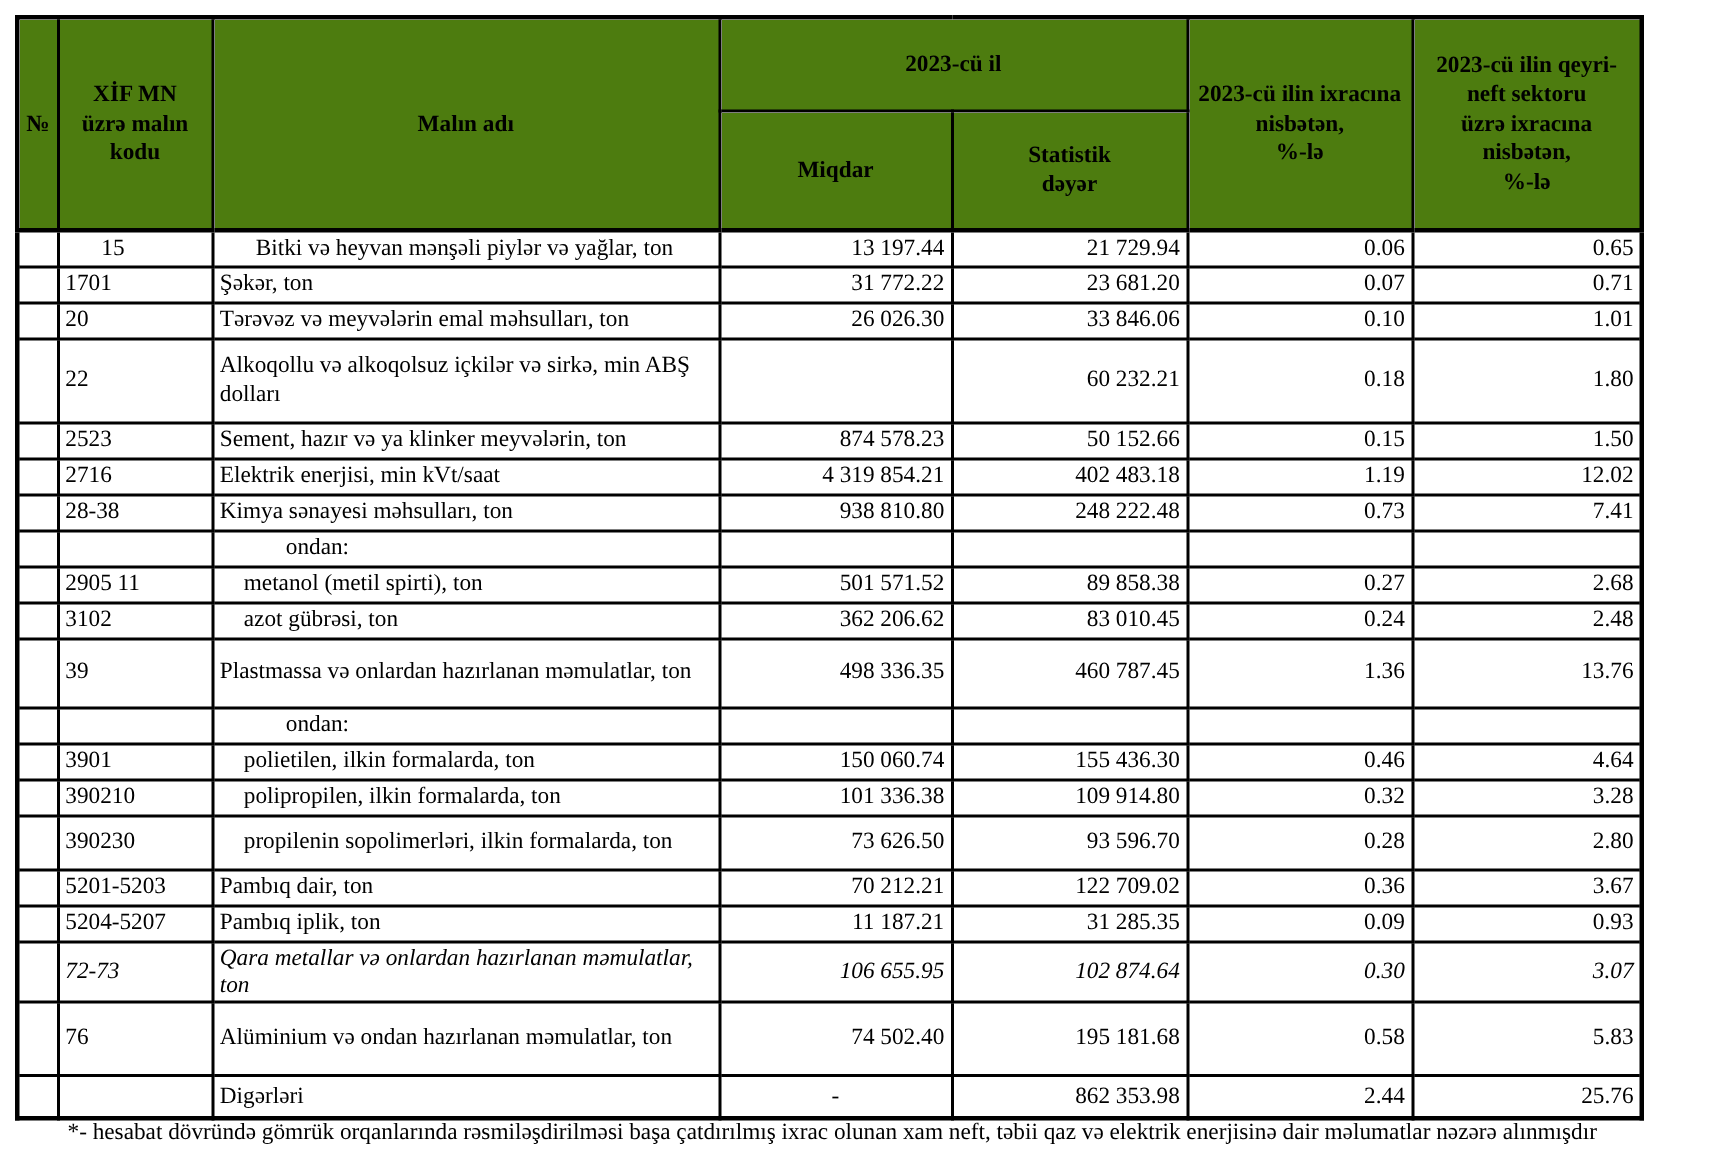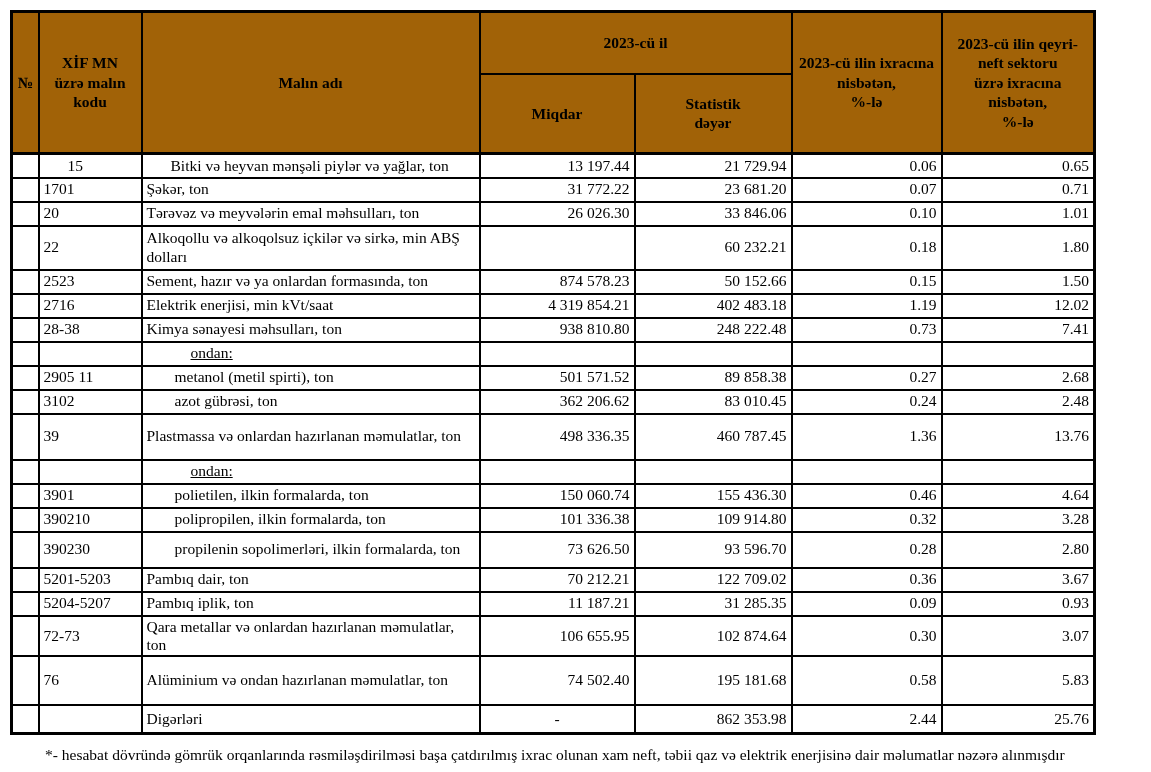--- a/index.html
+++ b/index.html
@@ -18,36 +18,36 @@
     width:1083px;
     border:3px solid #000;
   }
   .export-table th, .export-table td{
     border:2px solid #000;
     font-size:15.5px;
     vertical-align:middle;
     overflow:hidden;
   }
   .export-table thead th{
-    background:#a16207;
+    background:#4d7c0f;
     font-weight:bold;
     text-align:center;
     padding:2px 3px;
     white-space:pre-line;
     line-height:1.25;
   }
   .export-table thead tr.h-top{ height:62px; }
   .export-table thead tr.h-bottom{ height:80px; }
   .export-table tbody tr{ height:24px; }
   .export-table tbody tr:first-child td{ border-top:3px solid #000;padding-left:28px; }
   .export-table td{ padding:1px 4px; line-height:1.18; }
   .c-code{ text-align:left; padding-left:5px; }
   .c-name{ text-align:left; padding-left:5px;margin-left:24px; }
-  .c-name.sub{ padding-left:32px; }
-  .c-name.group{ padding-left:48px;text-decoration:underline; }
+  .c-name.sub{ padding-left:20px; }
+  .c-name.group{ padding-left:48px; }
   .c-val{ text-align:right; padding-right:14px; }
   .c-val.dash{ text-align:center; padding-right:4px; }
 
   .footnote{
     position:absolute; left:45px; top:746px;
     font-size:15.5px;
     width:1110px;
     white-space:nowrap;
   }
 </style>
@@ -110,33 +110,33 @@
         </tr>
         <tr>
           <td class="c-num"></td>
           <td class="c-code">20</td>
           <td class="c-name">Tərəvəz və meyvələrin emal məhsulları, ton</td>
           <td class="c-val">26 026.30</td>
           <td class="c-val">33 846.06</td>
           <td class="c-val">0.10</td>
           <td class="c-val">1.01</td>
         </tr>
-        <tr style="height: 44px;">
+        <tr style="height: 56px;">
           <td class="c-num"></td>
           <td class="c-code">22</td>
           <td class="c-name">Alkoqollu və alkoqolsuz içkilər və sirkə, min ABŞ dolları</td>
           <td class="c-val"></td>
           <td class="c-val">60 232.21</td>
           <td class="c-val">0.18</td>
           <td class="c-val">1.80</td>
         </tr>
         <tr>
           <td class="c-num"></td>
           <td class="c-code">2523</td>
-          <td class="c-name">Sement, hazır və ya onlardan formasında, ton</td>
+          <td class="c-name">Sement, hazır və ya klinker meyvələrin, ton</td>
           <td class="c-val">874 578.23</td>
           <td class="c-val">50 152.66</td>
           <td class="c-val">0.15</td>
           <td class="c-val">1.50</td>
         </tr>
         <tr>
           <td class="c-num"></td>
           <td class="c-code">2716</td>
           <td class="c-name">Elektrik enerjisi, min kVt/saat</td>
           <td class="c-val">4 319 854.21</td>
@@ -236,21 +236,21 @@
         </tr>
         <tr>
           <td class="c-num"></td>
           <td class="c-code">5204-5207</td>
           <td class="c-name">Pambıq iplik, ton</td>
           <td class="c-val">11 187.21</td>
           <td class="c-val">31 285.35</td>
           <td class="c-val">0.09</td>
           <td class="c-val">0.93</td>
         </tr>
-        <tr style="height: 32px;">
+        <tr style="height: 32px; font-style: italic;">
           <td class="c-num"></td>
           <td class="c-code">72-73</td>
           <td class="c-name">Qara metallar və onlardan hazırlanan məmulatlar, ton</td>
           <td class="c-val">106 655.95</td>
           <td class="c-val">102 874.64</td>
           <td class="c-val">0.30</td>
           <td class="c-val">3.07</td>
         </tr>
         <tr style="height: 49px;">
           <td class="c-num"></td>

